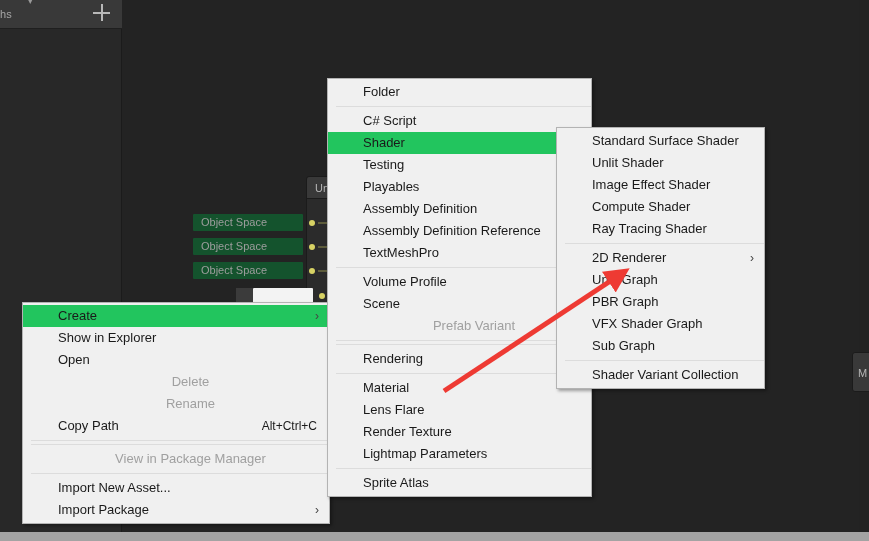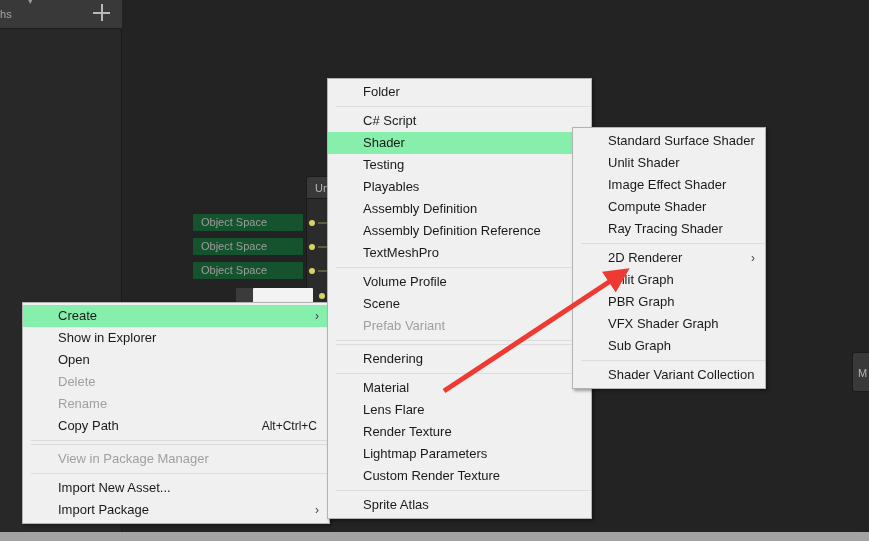--- a/index.html
+++ b/index.html
@@ -160,24 +160,25 @@
   }
   .menu-item {
     position: relative;
     height: 22px;
     line-height: 22px;
     padding-left: 35px;
     padding-right: 6px;
     white-space: nowrap;
   }
   .menu-item.highlight {
-    background: #86efac;
+    background: #22c55e;
   }
   .menu-item.disabled {
     color: #a0a0a0;
+    text-align: center;
   }
   .menu-item .shortcut {
     position: absolute;
     right: 12px; top: 0;
     color: #1a1a1a;
     font-size: 12px;
   }
   .menu-item .arrow {
     position: absolute;
     right: 10px; top: 0;
@@ -186,21 +187,21 @@
     line-height: 22px;
   }
   .menu-sep {
     height: 1px;
     margin: 3px 0 3px 8px;
     background: #dcdcdc;
   }
 
   #menu-context  { left: 22px;  top: 302px; width: 308px; }
   #menu-create   { left: 327px; top: 78px;  width: 265px; }
-  #menu-shader   { left: 572px; top: 127px; width: 194px; }
+  #menu-shader   { left: 556px; top: 127px; width: 209px; }
 
   
   #arrow-overlay {
     position: absolute;
     left: 0; top: 0;
     width: 869px; height: 541px;
     z-index: 40;
     pointer-events: none;
   }
 </style>
@@ -285,21 +286,20 @@
       <div class="menu-item"><span>Scene</span></div>
       <div class="menu-item disabled"><span>Prefab Variant</span></div>
       <div class="menu-sep"></div>
       <div class="menu-sep"></div>
       <div class="menu-item"><span>Rendering</span><span class="arrow">›</span></div>
       <div class="menu-sep"></div>
       <div class="menu-item"><span>Material</span></div>
       <div class="menu-item"><span>Lens Flare</span></div>
       <div class="menu-item"><span>Render Texture</span></div>
       <div class="menu-item"><span>Lightmap Parameters</span></div>
-      <div class="menu-item"><span>Custom Render Texture</span></div>
       <div class="menu-sep"></div>
       <div class="menu-item"><span>Sprite Atlas</span></div>
     </div>
   <div class="menu" id="menu-shader">
       <div class="menu-item"><span>Standard Surface Shader</span></div>
       <div class="menu-item"><span>Unlit Shader</span></div>
       <div class="menu-item"><span>Image Effect Shader</span></div>
       <div class="menu-item"><span>Compute Shader</span></div>
       <div class="menu-item"><span>Ray Tracing Shader</span></div>
       <div class="menu-sep"></div>

